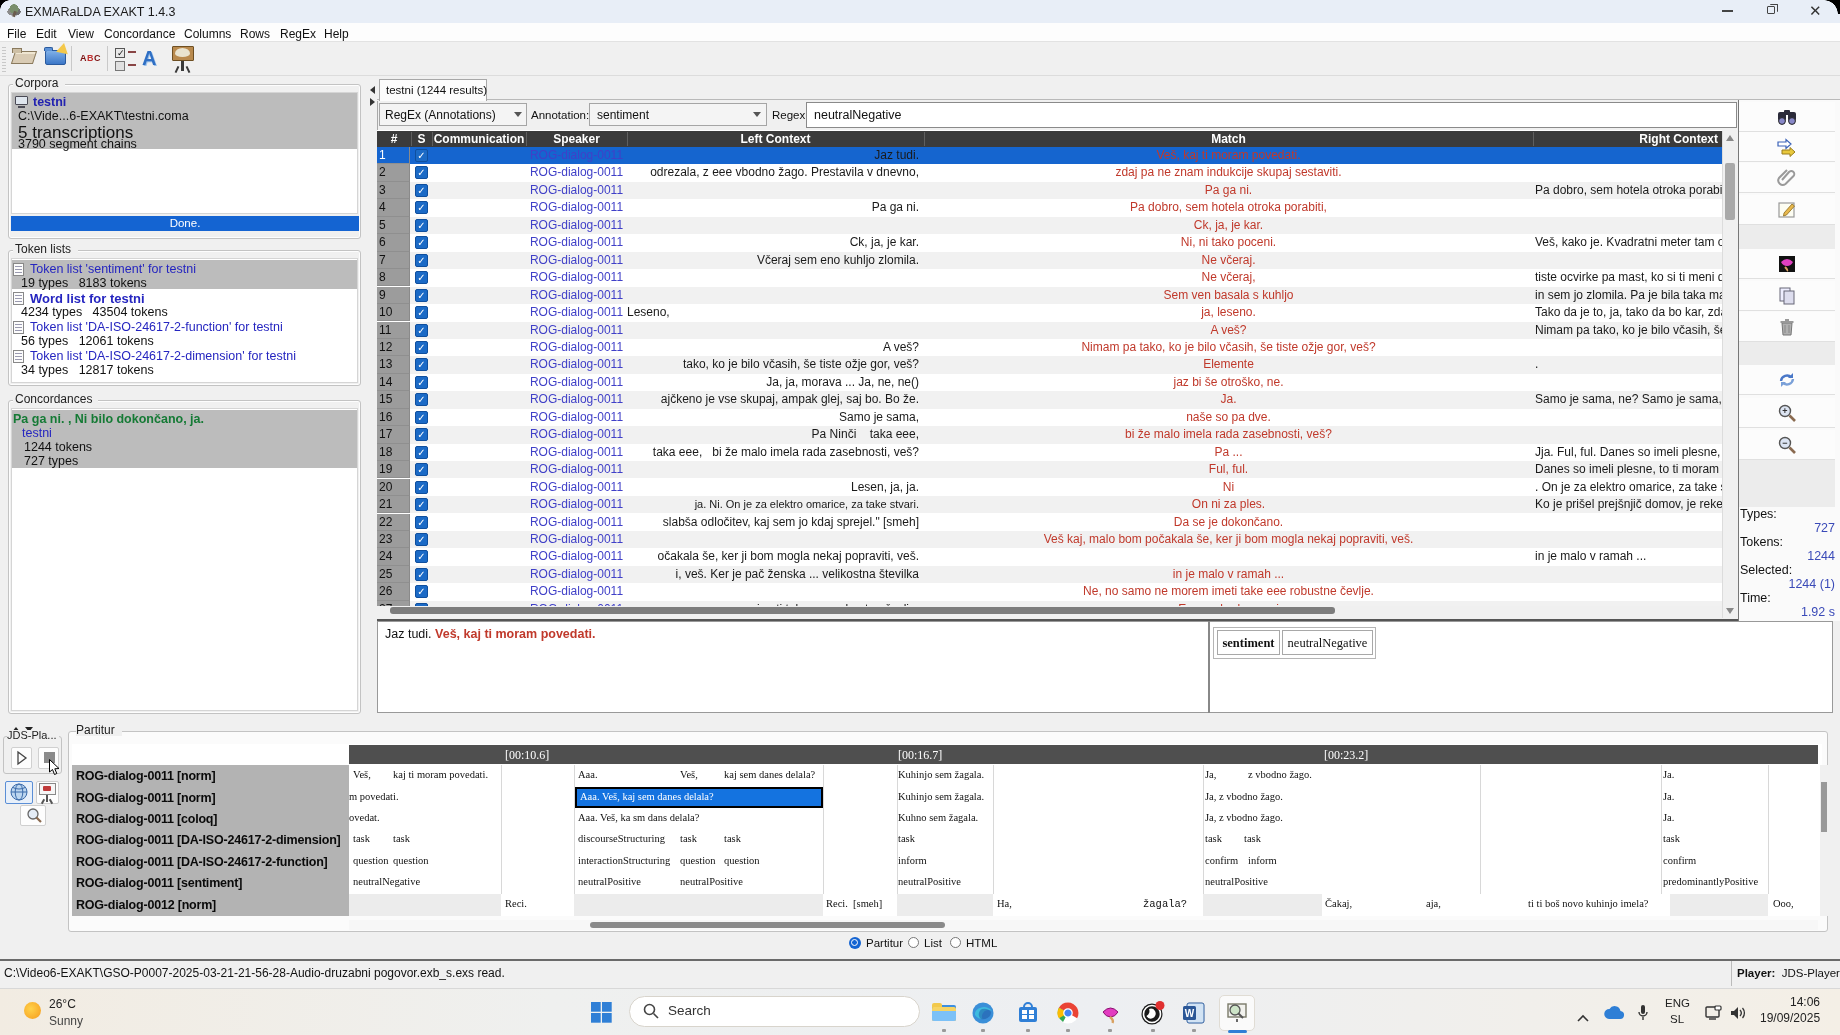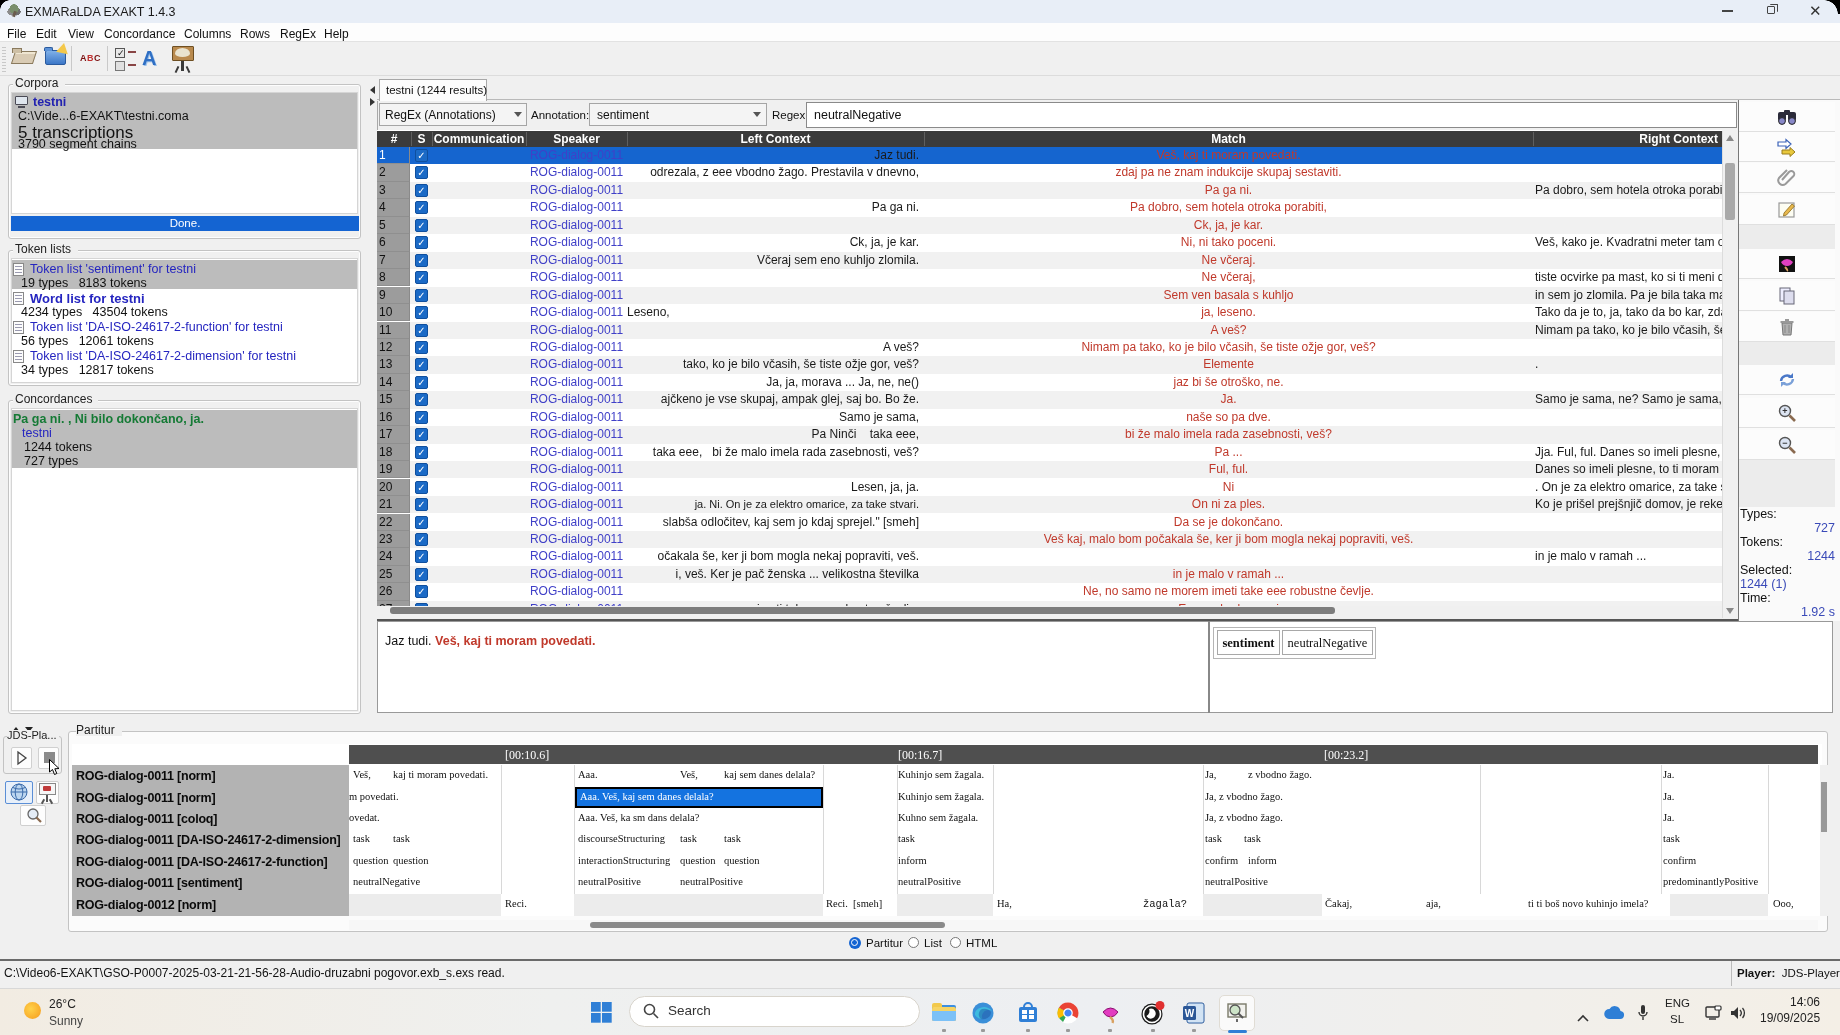--- a/index.html
+++ b/index.html
@@ -312,21 +312,21 @@
 <div style="position:absolute;left:377px;top:606px;width:1345px;height:14px;background:#f0f0f0;"></div>
 <div style="position:absolute;left:1722px;top:131px;width:16px;height:487px;background:#f0f0f0;border-left:1px solid #dcdcdc;"></div>
 <div style="position:absolute;left:1726px;top:135px;width:8px;height:8px;border-left:4px solid transparent;border-right:4px solid transparent;border-bottom:6px solid #888;width:0;height:0;"></div>
 <div style="position:absolute;left:1725px;top:163px;width:10px;height:57px;background:#a9a9a9;border-radius:2px;"></div>
 <div style="position:absolute;left:1726px;top:608px;width:0;height:0;border-left:4px solid transparent;border-right:4px solid transparent;border-top:6px solid #888;"></div>
 <div style="position:absolute;left:377px;top:606px;width:1345px;height:14px;background:#f0f0f0;"></div>
 <div style="position:absolute;left:390px;top:607px;width:945px;height:7px;background:#7d7d7d;border-radius:3px;"></div>
 <div style="position:absolute;left:377px;top:619px;width:1461px;height:2px;background:#555;"></div>
 <div style="position:absolute;left:377px;top:621px;width:1456px;height:92px;background:#fff;border:1px solid #999;"></div>
 <div style="position:absolute;left:1208px;top:621px;width:2px;height:92px;background:#888;"></div>
-<div style="position:absolute;left:385px;top:627px;font-size:12.5px;color:#111;margin-top:7px;">Jaz tudi. <span style="color:#c0392b;font-weight:bold">Veš, kaj ti moram povedati.</span></div>
+<div style="position:absolute;left:385px;top:627px;font-size:12.5px;color:#111;">Jaz tudi. <span style="color:#c0392b;font-weight:bold">Veš, kaj ti moram povedati.</span></div>
 <div style="position:absolute;left:1213px;top:627px;width:163px;height:32px;border:1px solid #b5b5b5;background:#fff;"></div>
 <div style="position:absolute;left:1217px;top:630px;width:63px;height:25px;border:1px solid #a8a8a8;font-family:'Liberation Serif', serif;font-size:12.5px;font-weight:bold;color:#111;text-align:center;line-height:25px;">sentiment</div>
 <div style="position:absolute;left:1282px;top:630px;width:91px;height:25px;border:1px solid #a8a8a8;font-family:'Liberation Serif', serif;font-size:12.5px;color:#111;text-align:center;line-height:25px;">neutralNegative</div>
 <div style="position:absolute;left:1738px;top:100px;width:102px;height:521px;background:#fafafa;border-left:1px solid #777;"></div>
 <div style="position:absolute;left:1739px;top:102px;width:96px;height:30px;background:#fcfcfc;border-bottom:1px solid #e0e0e0;"></div>
 <div style="position:absolute;left:1776px;top:106px;width:22px;height:22px;"><svg width="22" height="22" viewBox="0 0 22 22">
       <rect x="2" y="6" width="8" height="9" rx="2" fill="#2b2b3a"></rect>
       <rect x="12" y="6" width="8" height="9" rx="2" fill="#2b2b3a"></rect>
       <rect x="8" y="4" width="6" height="5" rx="1" fill="#2b2b3a"></rect>
       <circle cx="6" cy="15" r="3.4" fill="#8888c8" stroke="#222" stroke-width="1"></circle>
@@ -384,21 +384,21 @@
       <circle cx="9" cy="9" r="5.5" fill="#dce4f2" stroke="#555" stroke-width="1.4"></circle>
       <line x1="13.5" y1="13.5" x2="19" y2="19" stroke="#8a6a50" stroke-width="2.6"></line>
       <text x="9" y="12" font-size="9" text-anchor="middle" fill="#333" font-weight="bold">−</text>
     </svg></div>
 <div style="position:absolute;left:1739px;top:460px;width:96px;height:47px;background:#ececec;"></div>
 <div style="position:absolute;left:1740px;top:507px;font-size:12.5px;color:#111;">Types:</div>
 <div style="position:absolute;left:1740px;top:521px;width:95px;font-size:12.5px;color:#3a4ab8;text-align:right;">727</div>
 <div style="position:absolute;left:1740px;top:535px;font-size:12.5px;color:#111;">Tokens:</div>
 <div style="position:absolute;left:1740px;top:549px;width:95px;font-size:12.5px;color:#3a4ab8;text-align:right;">1244</div>
 <div style="position:absolute;left:1740px;top:563px;font-size:12.5px;color:#111;">Selected:</div>
-<div style="position:absolute;left:1740px;top:577px;width:95px;font-size:12.5px;color:#3a4ab8;">1244 (1)</div>
+<div style="position:absolute;left:1740px;top:577px;width:95px;font-size:12.5px;color:#3a4ab8;text-align:right;">1244 (1)</div>
 <div style="position:absolute;left:1740px;top:591px;font-size:12.5px;color:#111;">Time:</div>
 <div style="position:absolute;left:1740px;top:605px;width:95px;font-size:12.5px;color:#3a4ab8;text-align:right;">1.92 s</div>
 <div style="position:absolute;left:0;top:716px;width:1840px;height:242px;background:#f0f0f0;"></div>
 <div style="position:absolute;left:12px;top:727px;width:0;height:0;border-left:4px solid transparent;border-right:4px solid transparent;border-bottom:5px solid #222;"></div>
 <div style="position:absolute;left:25px;top:727px;width:0;height:0;border-left:4px solid transparent;border-right:4px solid transparent;border-top:5px solid #222;"></div>
 <div style="position:absolute;left:3px;top:736px;width:59px;height:38px;border:1px solid #c3c3c3;border-radius:3px;"></div>
 <div style="position:absolute;left:7px;top:730px;width:52px;height:11px;background:#f0f0f0;font-size:11px;color:#222;line-height:11px;">JDS-Pla...</div>
 <div style="position:absolute;left:11px;top:747px;width:21px;height:22px;background:#fdfdfd;border:1px solid #d0d0d0;border-radius:2px;"></div>
 <div style="position:absolute;left:15px;top:750px;width:14px;height:16px;"><svg width="14" height="16">
       <path d="M3 2 L11 8 L3 14 Z" fill="#fdfdfd" stroke="#444" stroke-width="1.3"></path>

